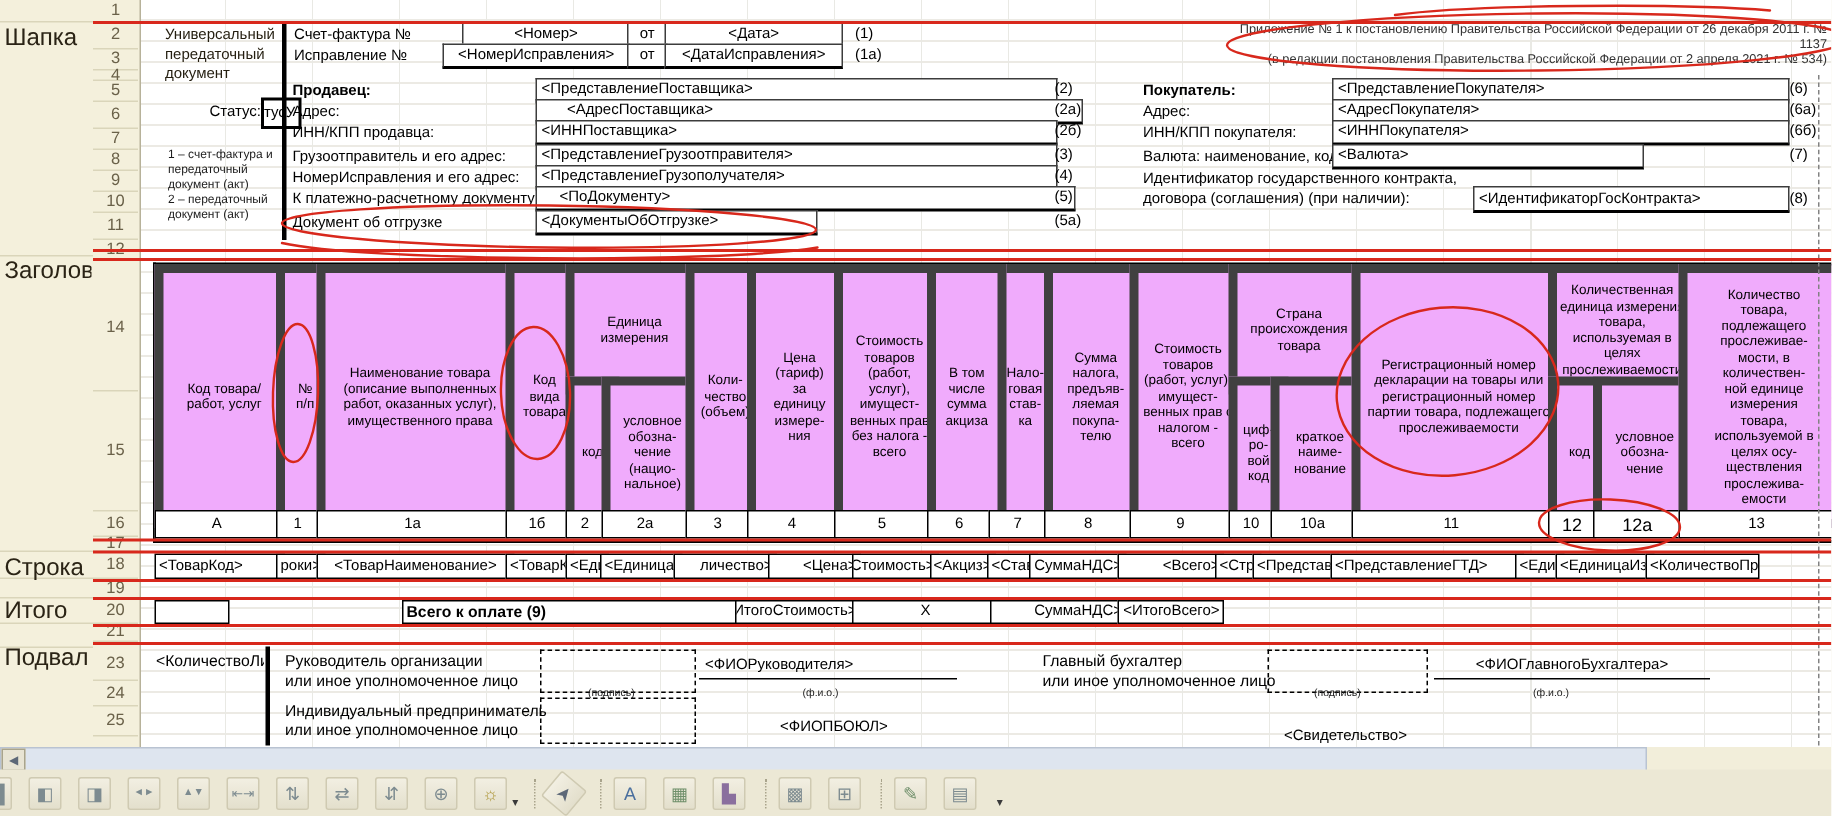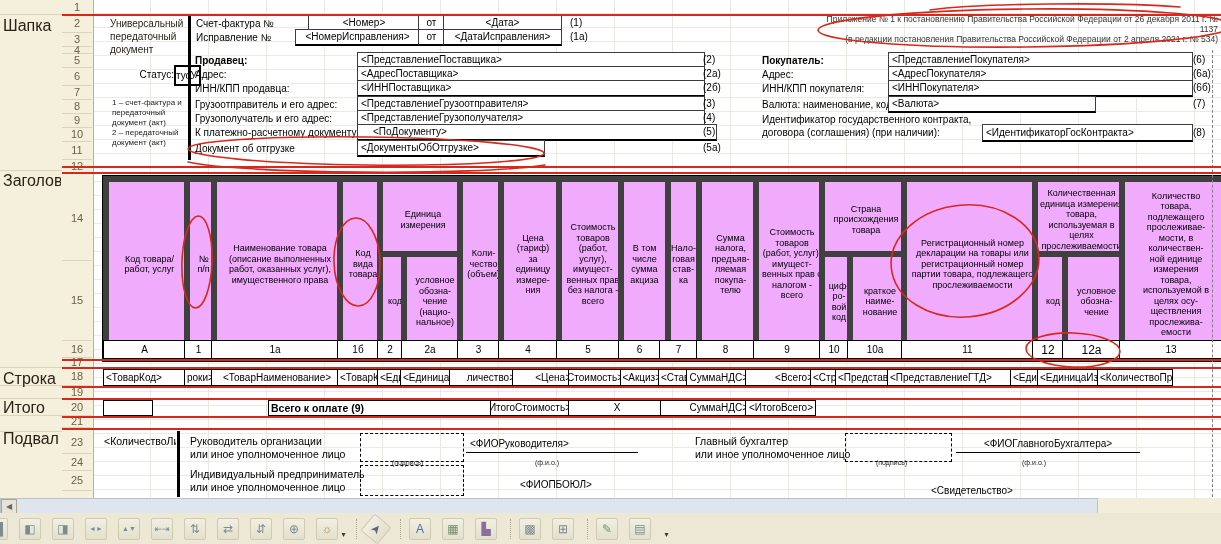--- a/index.html
+++ b/index.html
@@ -130,32 +130,32 @@
   <div class="abs" style="left:820px;top:14px;width:398px;text-align:right;font-size:8.5px;line-height:10px;color:#333">
     <div>Приложение № 1 к постановлению Правительства Российской Федерации от 26 декабря 2011 г. № 1137</div>
     <div>(в редакции постановления Правительства Российской Федерации от 2 апреля 2021 г. № 534)</div>
   </div>
 
   <div class="abs lab b" style="left:195px;top:54px">Продавец:</div>
   <div class="abs vbox" style="left:357px;top:52px;width:343px;height:14px;padding-left:3px">&lt;ПредставлениеПоставщика&gt;</div>
   <div class="abs mark" style="left:703px;top:54px">(2)</div>
 
   <div class="abs lab" style="left:195px;top:68px">Адрес:</div>
-  <div class="abs vbox" style="left:357px;top:66px;width:343px;height:14px;padding-left:3px">&lt;АдресПоставщика&gt;</div>
+  <div class="abs vbox" style="left:357px;top:66px;width:343px;height:14px;padding-left:20px">&lt;АдресПоставщика&gt;</div>
   <div class="abs mark" style="left:703px;top:68px">(2а)</div>
 
   <div class="abs lab" style="left:195px;top:82px">ИНН/КПП продавца:</div>
   <div class="abs vbox" style="left:357px;top:80px;width:343px;height:14px;padding-left:3px">&lt;ИННПоставщика&gt;</div>
   <div class="abs mark" style="left:703px;top:82px">(2б)</div>
 
   <div class="abs lab" style="left:195px;top:98px">Грузоотправитель и его адрес:</div>
   <div class="abs vbox" style="left:357px;top:96px;width:343px;height:14px;padding-left:3px">&lt;ПредставлениеГрузоотправителя&gt;</div>
   <div class="abs mark" style="left:703px;top:98px">(3)</div>
 
-  <div class="abs lab" style="left:195px;top:112px">Грузополучатель и его адрес:</div>
+  <div class="abs lab" style="left:195px;top:112px">НомерИсправления и его адрес:</div>
   <div class="abs vbox" style="left:357px;top:110px;width:343px;height:14px;padding-left:3px">&lt;ПредставлениеГрузополучателя&gt;</div>
   <div class="abs mark" style="left:703px;top:112px">(4)</div>
 
   <div class="abs lab" style="left:195px;top:126px">К платежно-расчетному документу №</div>
   <div class="abs vbox" style="left:357px;top:124px;width:343px;height:14px;padding-left:15px">&lt;ПоДокументу&gt;</div>
   <div class="abs mark" style="left:703px;top:126px">(5)</div>
 
   <div class="abs lab" style="left:195px;top:142px">Документ об отгрузке</div>
   <div class="abs vbox" style="left:357px;top:140px;width:183px;height:14px;padding-left:3px">&lt;ДокументыОбОтгрузке&gt;</div>
   <div class="abs mark" style="left:703px;top:142px">(5а)</div>
@@ -343,21 +343,21 @@
   <div class="abs dashedbox" style="left:845px;top:433px;width:105px;height:27px"></div>
   <div class="abs tiny" style="left:876px;top:459px">(подпись)</div>
   <div class="abs uline" style="left:956px;top:452px;width:184px"></div>
   <div class="abs fio" style="left:960px;top:438px;width:176px;text-align:center">&lt;ФИОГлавногоБухгалтера&gt;</div>
   <div class="abs tiny" style="left:1022px;top:459px">(ф.и.о.)</div>
 
   <div class="abs ptext" style="left:190px;top:468px">Индивидуальный предприниматель</div>
   <div class="abs ptext" style="left:190px;top:481px">или иное уполномоченное лицо</div>
   <div class="abs dashedbox" style="left:360px;top:465px;width:102px;height:29px"></div>
   <div class="abs fio" style="left:520px;top:479px">&lt;ФИОПБОЮЛ&gt;</div>
-  <div class="abs fio" style="left:892px;top:485px;width:160px;text-align:center">&lt;Свидетельство&gt;</div>
+  <div class="abs fio" style="left:856px;top:485px;width:160px;text-align:left">&lt;Свидетельство&gt;</div>
 
   <div class="abs" style="left:1212px;top:50px;height:447px;border-left:1px dashed #828282"></div>
 
   <div class="abs redline" style="top:14px"></div>
   <div class="abs redline" style="top:166px"></div>
   <div class="abs redline" style="top:172px"></div>
   <div class="abs redline" style="top:359px"></div>
   <div class="abs redline" style="top:367px"></div>
   <div class="abs redline" style="top:386px"></div>
   <div class="abs redline" style="top:398px"></div>

